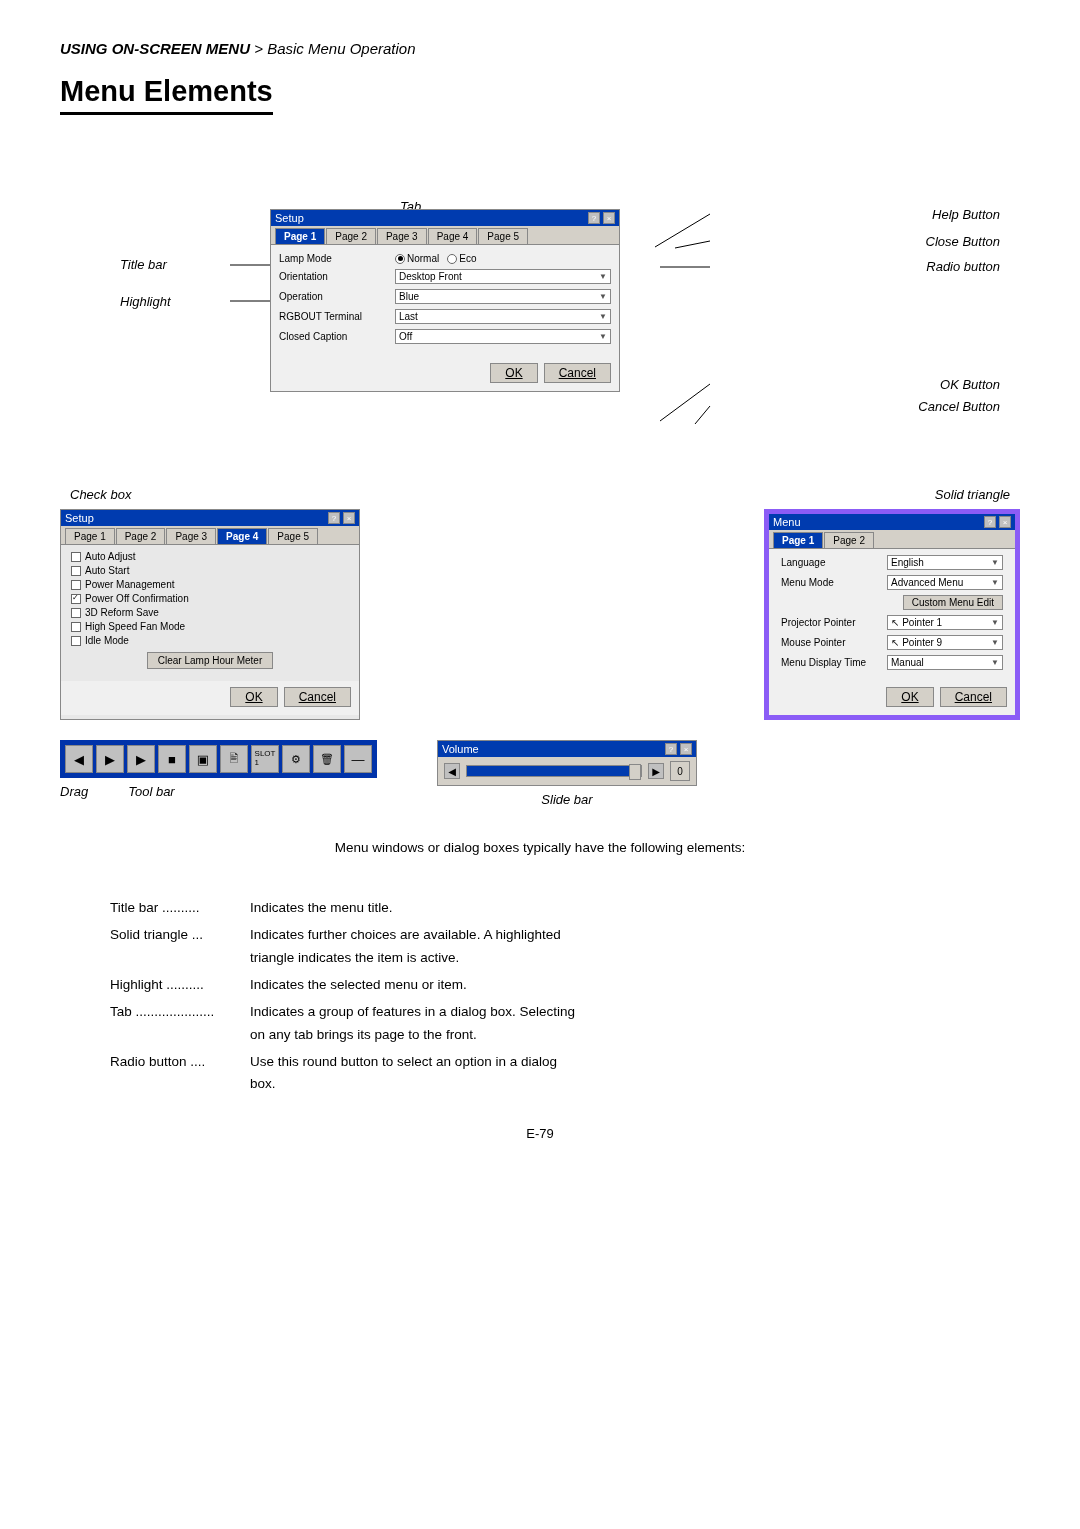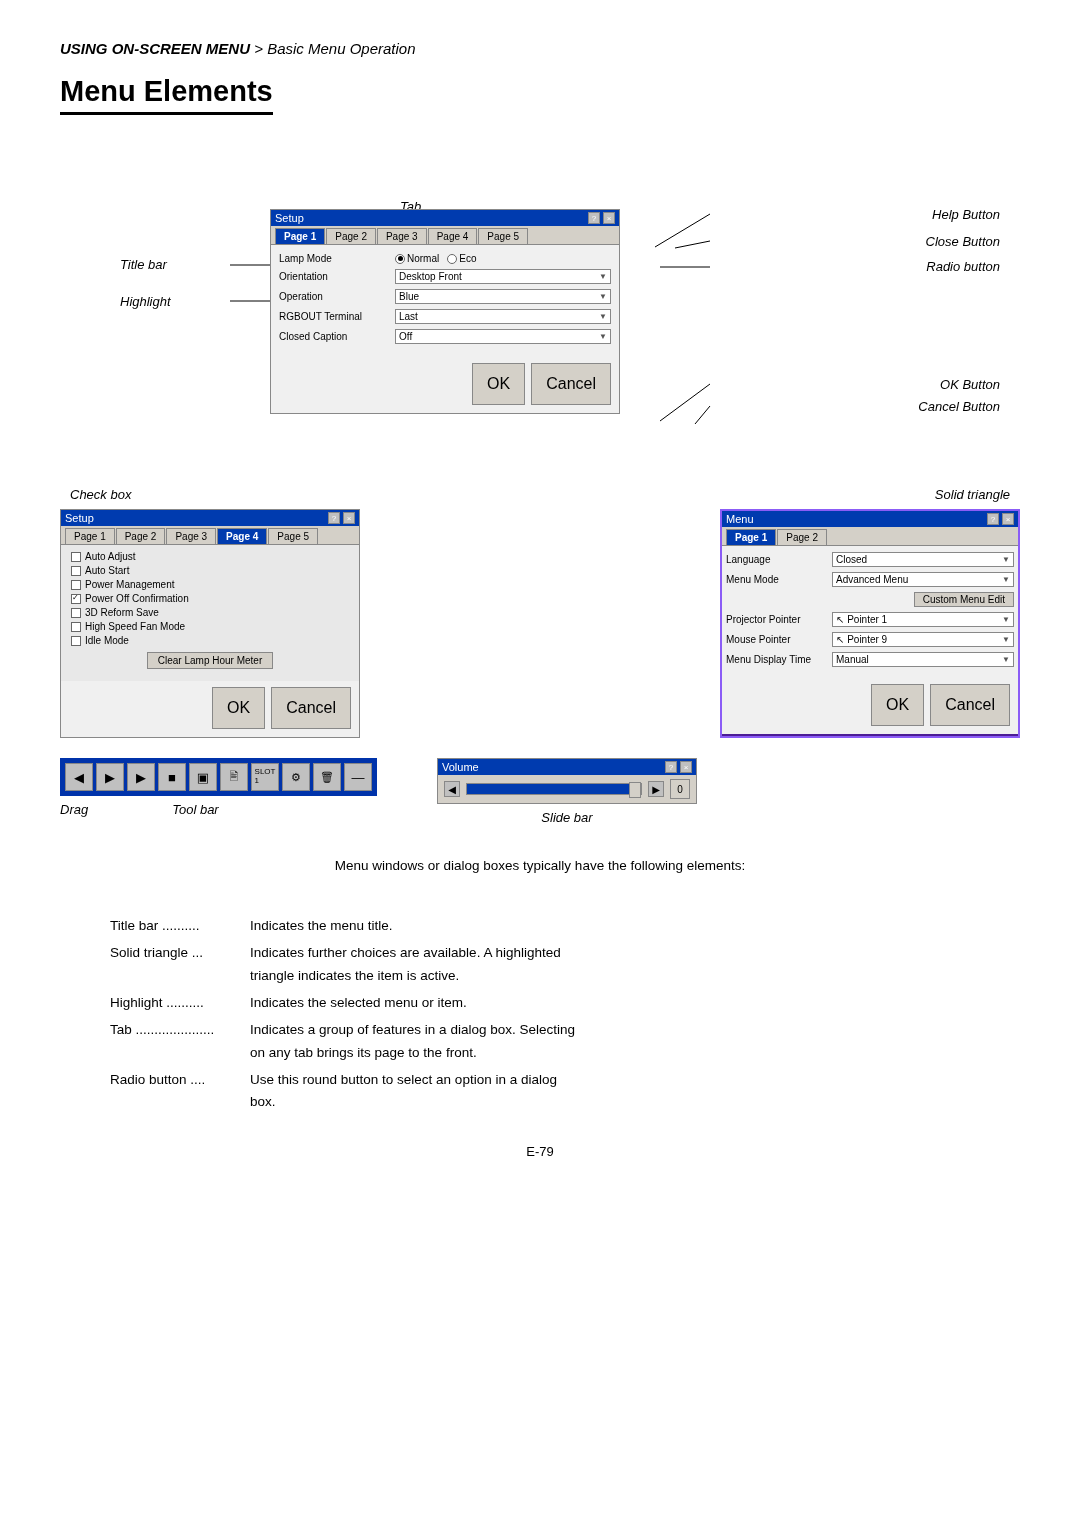--- a/index.html
+++ b/index.html
@@ -154,36 +154,37 @@
       color: #555;
     }
     .setup-buttons {
       display: flex;
       justify-content: flex-end;
       gap: 6px;
       padding: 6px 8px 8px;
       background: #f0f0f0;
     }
     .win-btn {
-      padding: 11px 14px;
-      font-size: 16px;
+      padding: 2px 14px;
+      font-size: 12px;
       background: #d4d0c8;
       border: 1px solid #888;
       cursor: pointer;
+      text-decoration: underline;
     }
 
     .setup-window2 {
       width: 300px;
       border: 1px solid #888;
       background: #e8e8e8;
       font-size: 11px;
     }
     .menu-window {
-      width: 300px;
-      border: 2px solid #8b5cf6;
+      width: 256px;
+      border: 5px solid #8b5cf6;
       background: #4c1d95;
       font-size: 11px;
     }
 
     .checkbox-list {
       padding: 6px 10px;
       font-size: 10px;
     }
     .checkbox-item {
       display: flex;
@@ -214,21 +215,21 @@
       margin: 6px auto;
       padding: 2px 10px;
       font-size: 10px;
       background: #d4d0c8;
       border: 1px solid #888;
       cursor: pointer;
     }
 
     
     .menu-content {
-      padding: 6px 4px;
+      padding: 6px 12px;
       background: #f0f0f0;
     }
     .menu-row {
       display: flex;
       align-items: center;
       margin-bottom: 5px;
       gap: 6px;
     }
     .menu-label {
       width: 100px;
@@ -582,21 +583,21 @@
           </div>
         </div>
         <div class="setup-tabs">
           <div class="setup-tab active">Page 1</div>
           <div class="setup-tab">Page 2</div>
         </div>
         <div class="menu-content">
           <div class="menu-row">
             <span class="menu-label">Language</span>
             <div class="menu-select">
-              <span>Closed</span>
+              <span>English</span>
               <span class="select-arrow">▼</span>
             </div>
           </div>
           <div class="menu-row">
             <span class="menu-label">Menu Mode</span>
             <div class="menu-select">
               <span>Advanced Menu</span>
               <span class="select-arrow">▼</span>
             </div>
           </div>
@@ -640,21 +641,21 @@
           <div class="tb-btn">▶</div>
           <div class="tb-btn">▶</div>
           <div class="tb-btn">■</div>
           <div class="tb-btn">▣</div>
           <div class="tb-btn" style="font-size:11px;">🖹</div>
           <div class="tb-btn" style="font-size:8px; line-height:1.1;">SLOT<br>1</div>
           <div class="tb-btn" style="font-size:11px;">⚙</div>
           <div class="tb-btn" style="font-size:11px;">🗑</div>
           <div class="tb-btn">—</div>
         </div>
-        <div style="display:flex; font-style:italic; font-size:13px; gap:84px; margin-top:6px;">
+        <div style="display:flex; font-style:italic; font-size:13px; gap:40px; margin-top:6px;">
           <span>Drag</span>
           <span>Tool bar</span>
         </div>
       </div>
 
       <div>
         <div class="volume-window">
           <div class="volume-titlebar">
             <span>Volume</span>
             <div class="setup-titlebar-icons">

